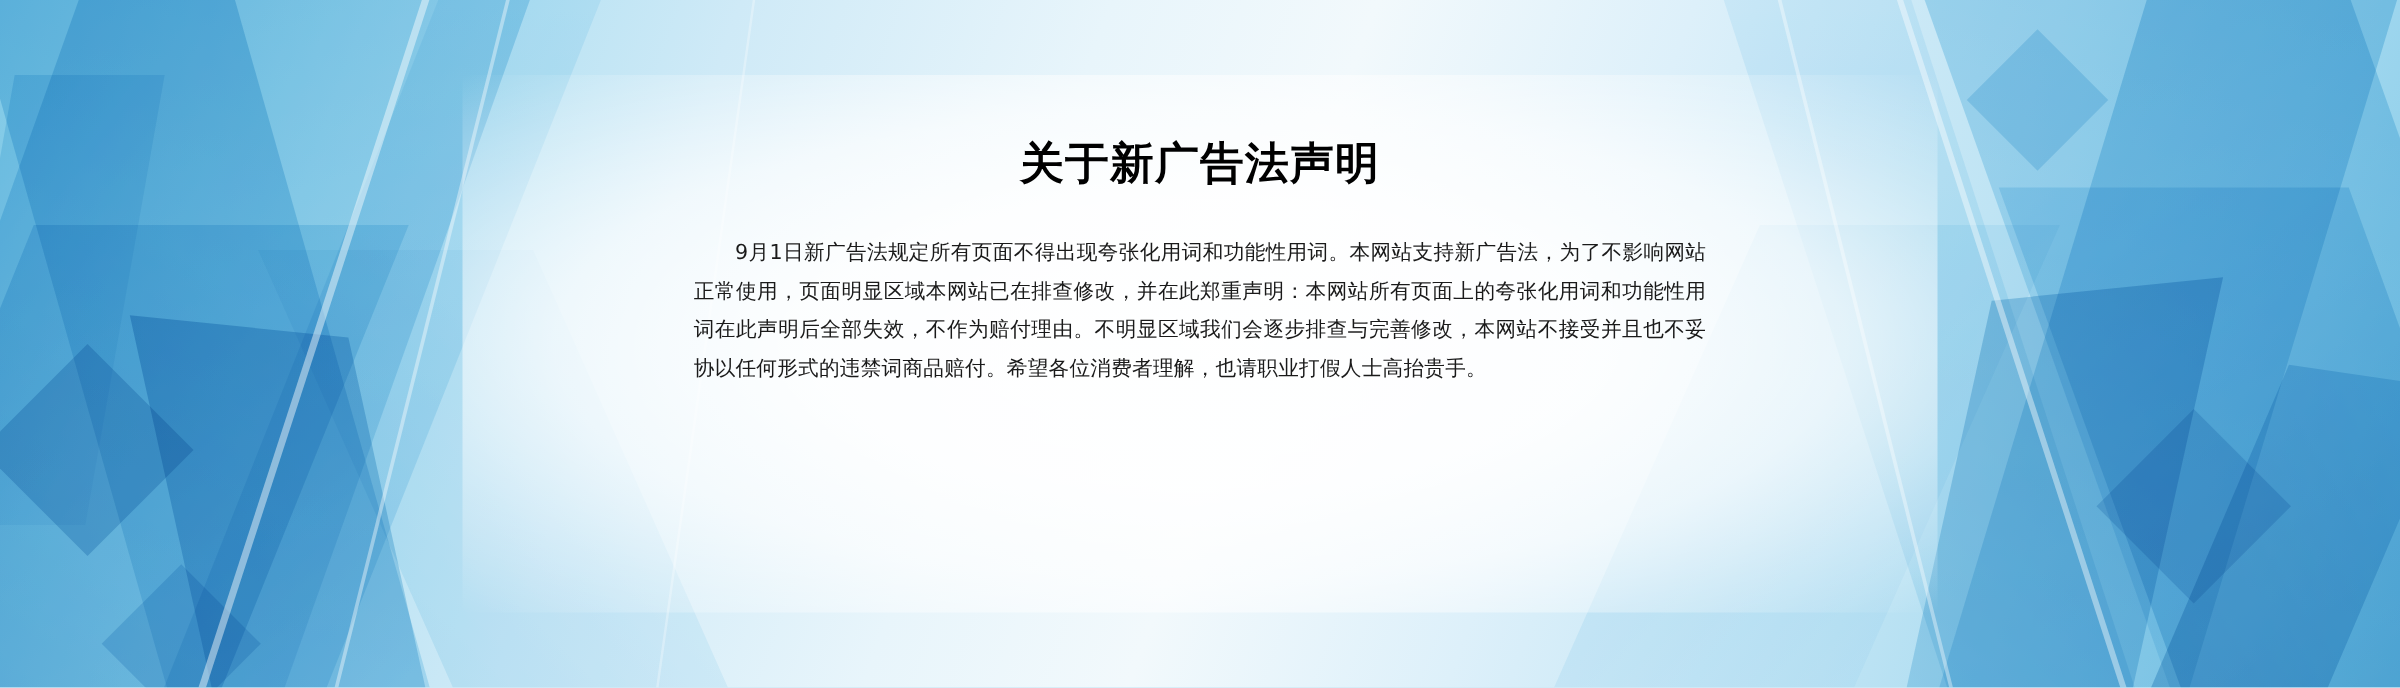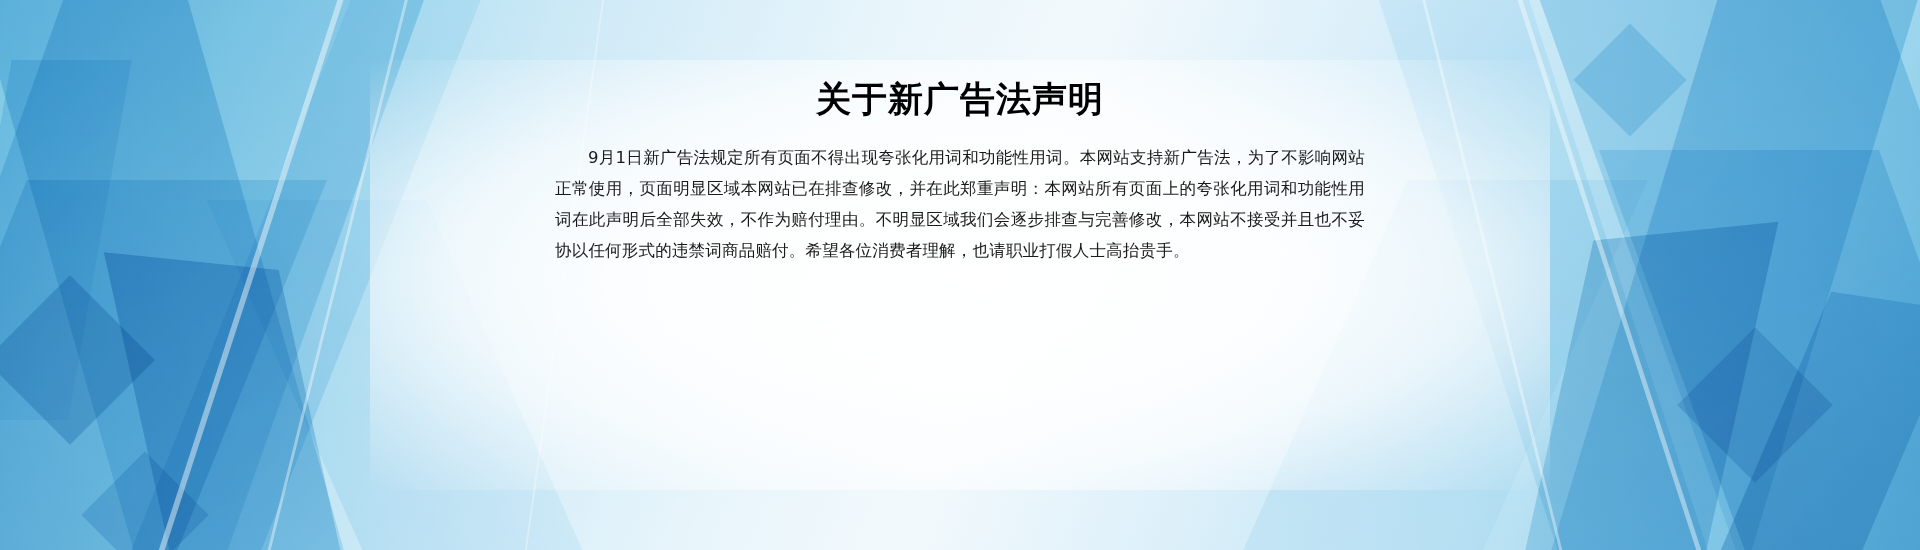--- a/index.html
+++ b/index.html
@@ -133,21 +133,21 @@
   .content {
     position: absolute;
     left: 50%;
     top: 0;
     transform: translateX(-50%);
     width: 810px;
     height: 550px;
     display: flex;
     flex-direction: column;
     justify-content: flex-start;
-    padding-top: 78px;
+    padding-top: 110px;
     box-sizing: border-box;
   }
 
   .title {
     text-align: center;
     font-size: 35px;
     font-weight: 700;
     color: #000000;
     letter-spacing: 1px;
     line-height: 1.2;
@@ -156,21 +156,21 @@
 
   .para {
     font-size: 16.5px;
     line-height: 31px;
     color: #1a1a1a;
     text-align: justify;
     text-justify: inter-ideograph;
     margin: 0;
     letter-spacing: .2px;
   }
-  .para.indent { text-indent: 2em; }
+  .para.indent { text-indent: 2em; margin-top: 12px; }
 </style>
 </head>
 <body>
 
 <div class="banner">
 
   <div class="shards">
     <div class="shard s1"></div>
     <div class="shard s2"></div>
     <div class="shard s3"></div>

